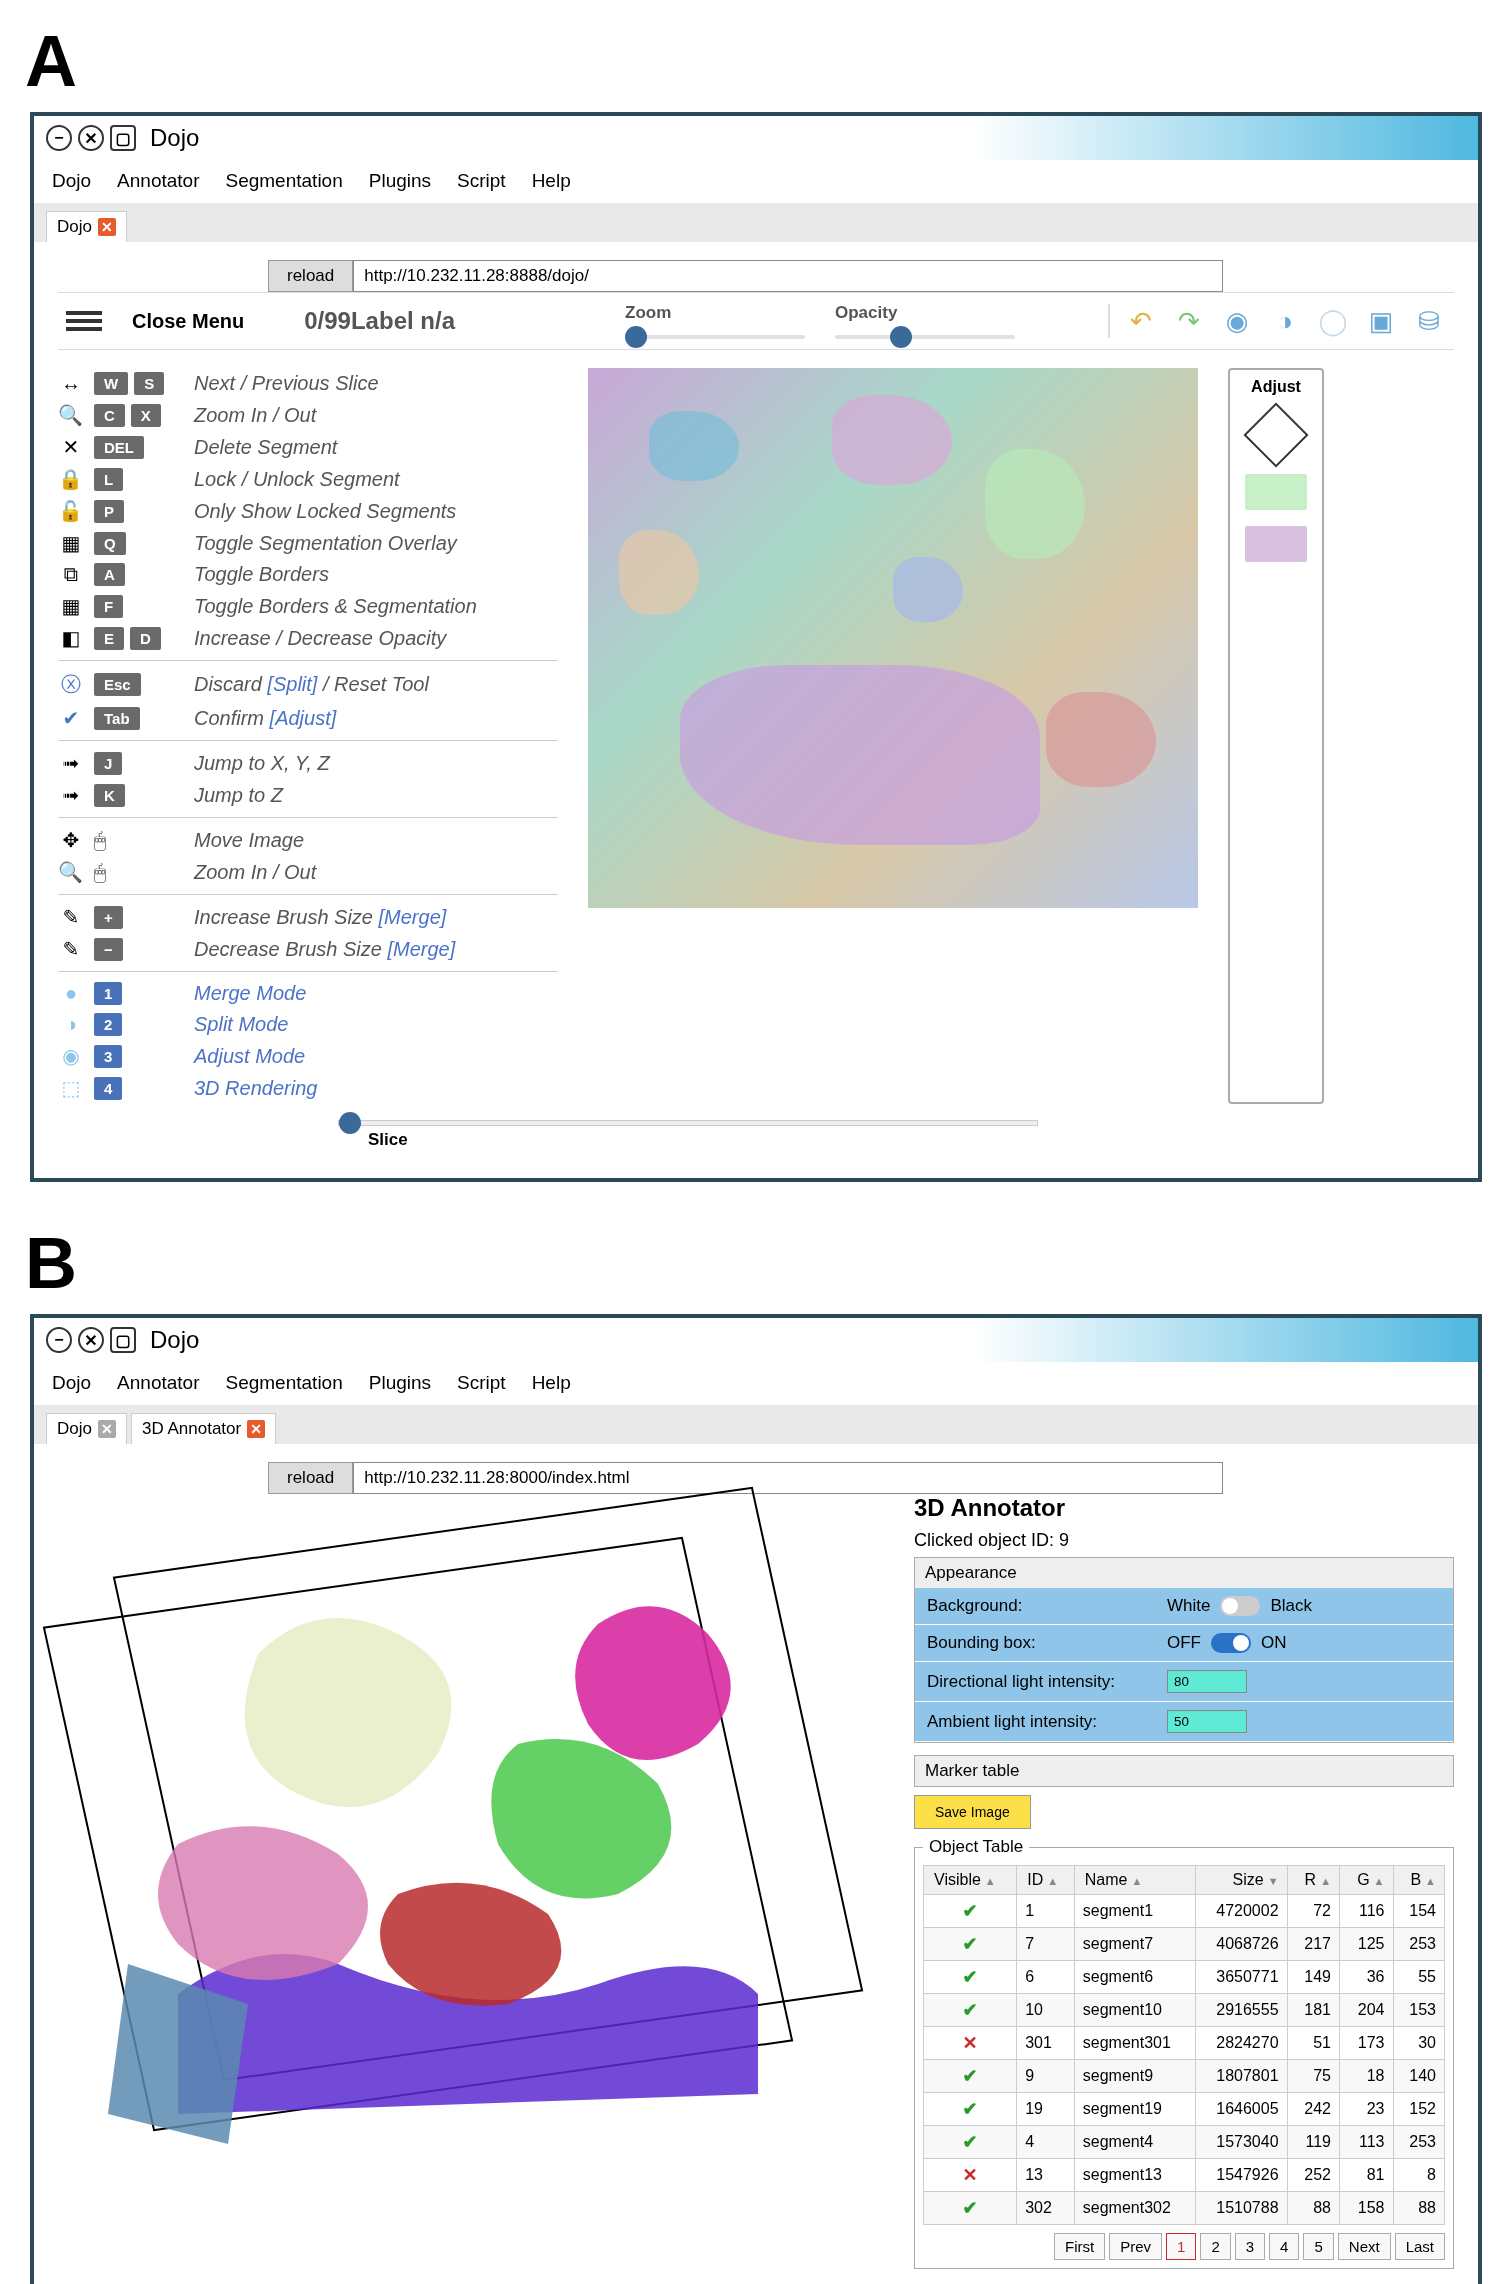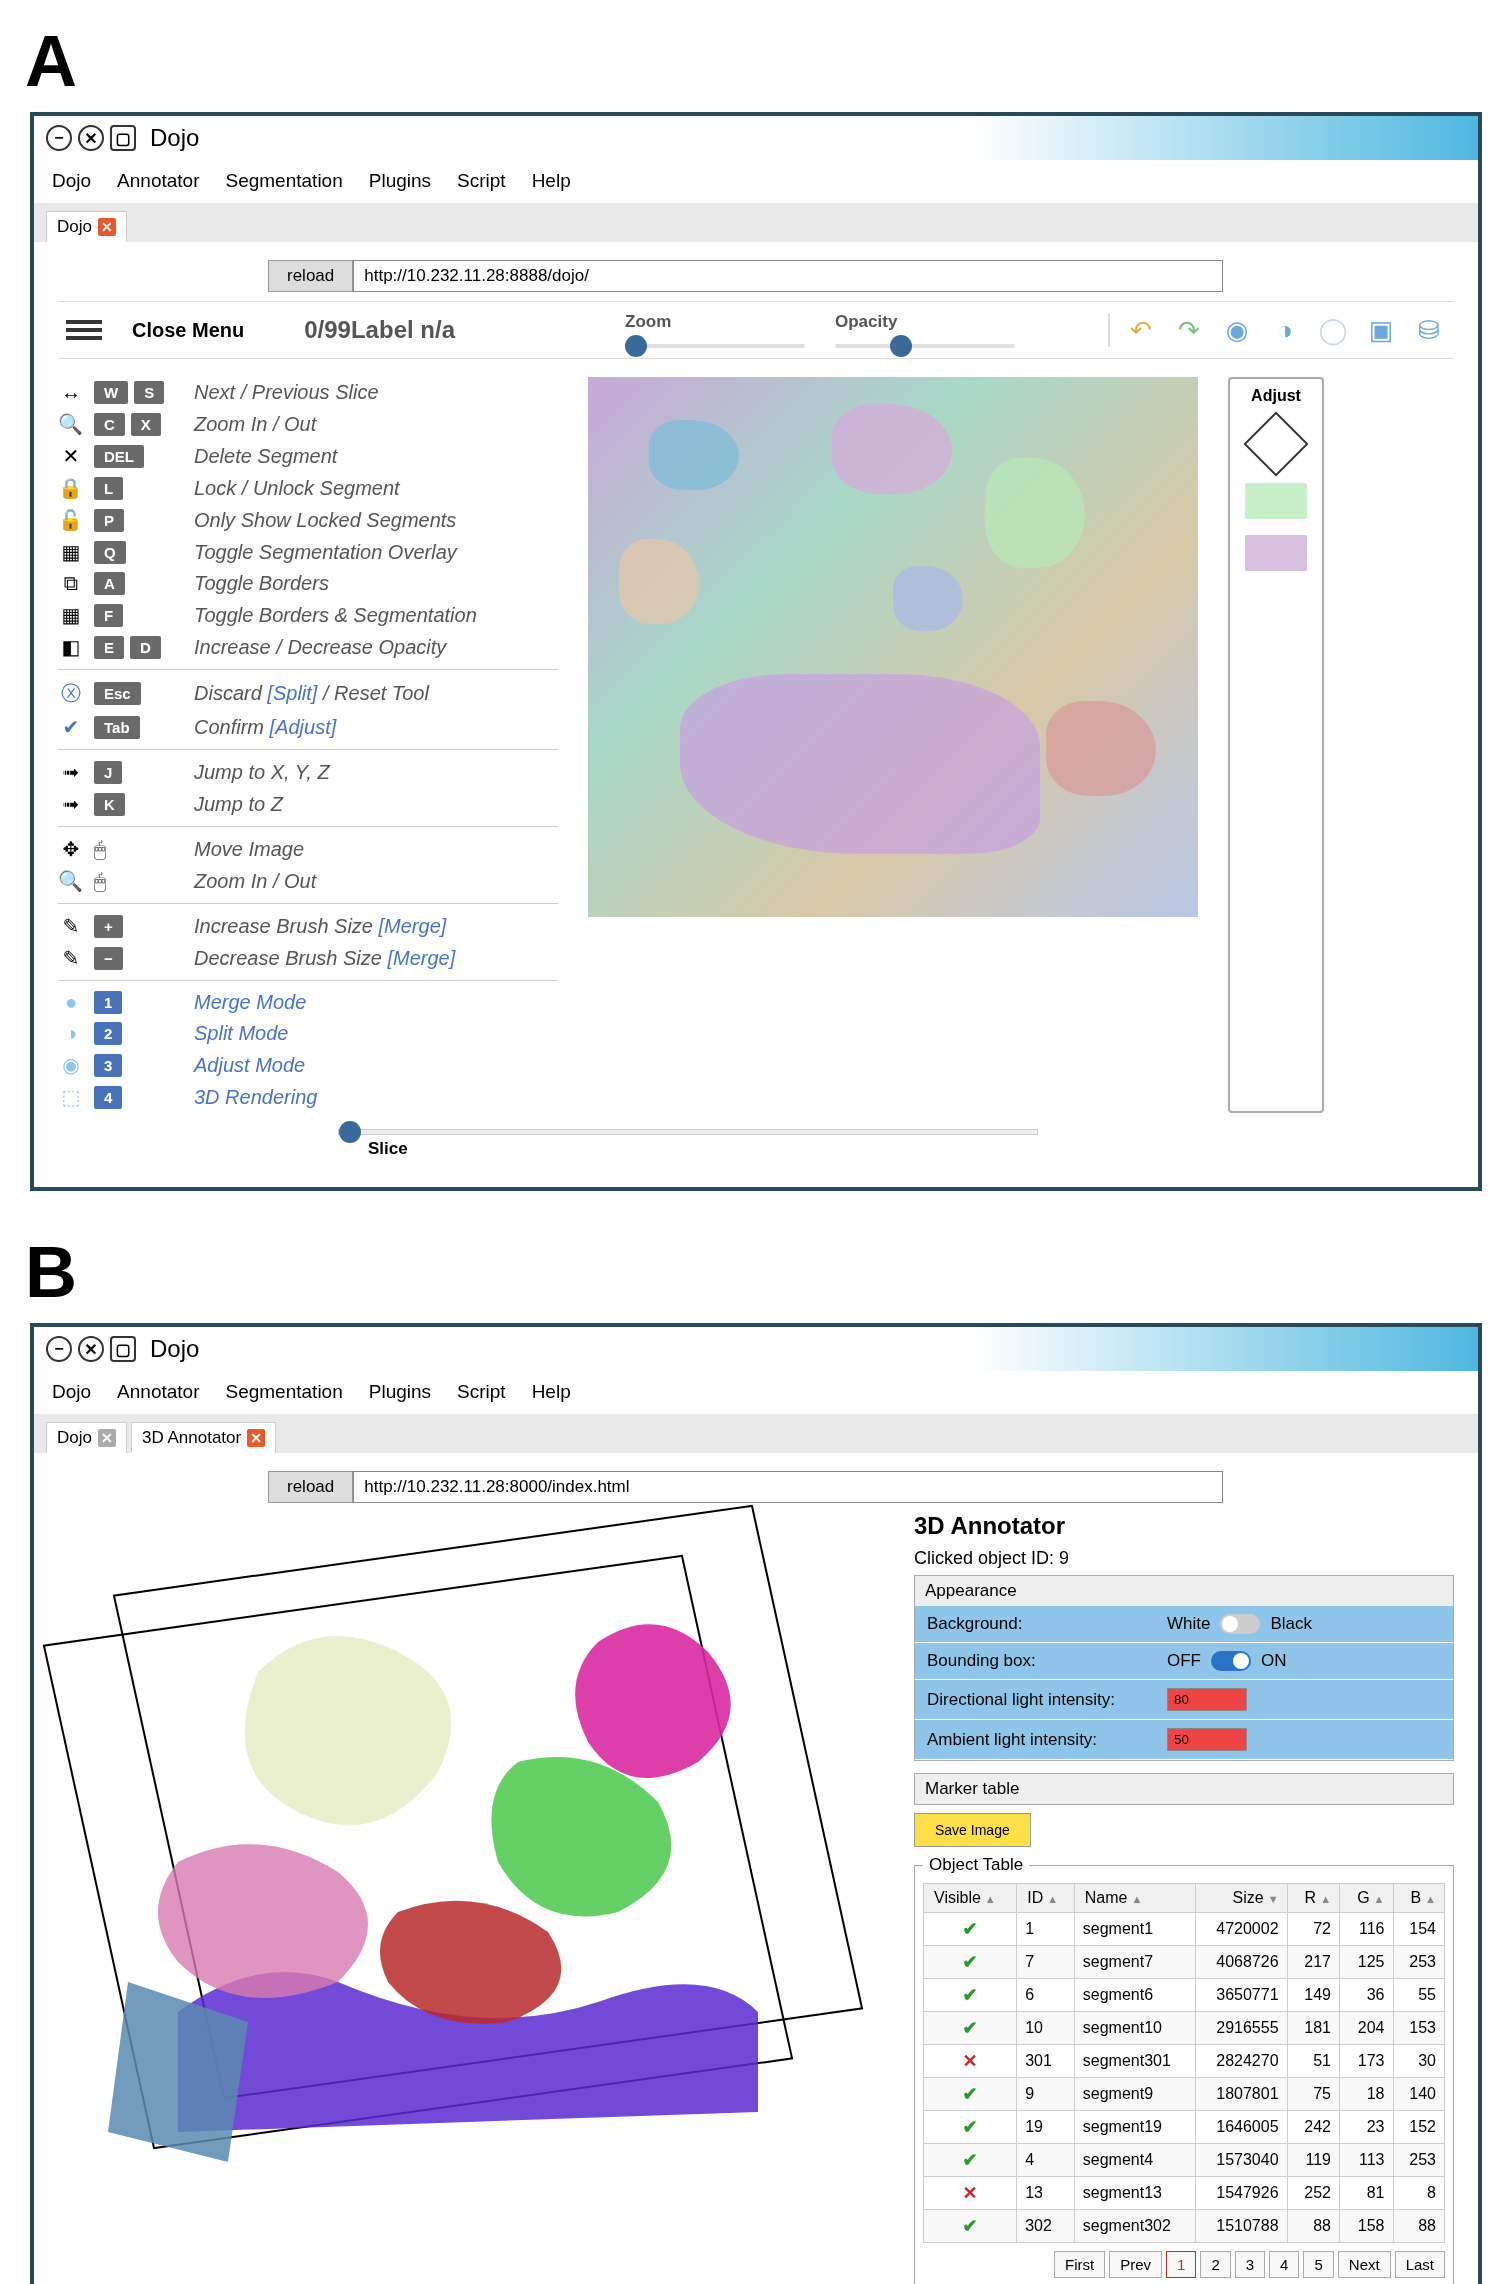--- a/index.html
+++ b/index.html
@@ -11,21 +11,21 @@
 .tbbtn { width:26px; height:26px; border:2px solid #333; border-radius:50%; display:flex; align-items:center; justify-content:center; font-weight:bold; font-size:16px; cursor:pointer;}
 .tbbtn.sq { border-radius:4px;}
 .titlebar-title { font-size:24px; }
 .menubar { display:flex; gap:26px; padding:10px 18px; border-bottom:1px solid #fff; font-size:19px;}
 .menubar span{cursor:pointer;}
 .tabstrip { background:#e9e9e9; padding:8px 12px 0 12px; display:flex; gap:4px;}
 .tab { background:#fff; border:1px solid #ccc; border-bottom:none; padding:5px 10px; font-size:17px; display:flex; align-items:center; gap:6px;}
 .tab-close { background:#e85a2a; color:#fff; width:18px; height:18px; display:inline-flex; align-items:center; justify-content:center; font-size:14px; font-weight:bold; border-radius:2px; cursor:pointer;}
 .tab-close.gray { background:#aaa;}
 .inner { padding:18px 24px 28px 24px; background:#fff;}
-.urlrow { display:flex; align-items:flex-end; margin-left:210px; margin-bottom:9px;}
+.urlrow { display:flex; align-items:flex-end; margin-left:210px; margin-bottom:0;}
 .reload-btn { background:#ddd; border:1px solid #999; padding:5px 18px; font-size:17px; cursor:pointer;}
 .url-input { flex:1; border:1px solid #888; padding:5px 10px; font-size:17px; background:#fff; max-width:870px;}
 .topbar { display:flex; align-items:center; gap:30px; padding:10px 8px; border-top:1px solid #ddd; border-bottom:1px solid #ddd;}
 .hamburger{display:flex;flex-direction:column;gap:4px;width:36px;}
 .hamburger span{height:4px;background:#333;}
 .close-menu{font-weight:bold;font-size:20px;}
 .page-label{font-weight:bold;font-size:24px;color:#555;margin-left:30px;}
 .slider-group{display:flex;flex-direction:column;gap:12px;}
 .slider-label{font-weight:bold;font-size:17px;color:#555;}
 .slider-track{width:180px;height:4px;background:#e0e0e0;position:relative;border-radius:2px;}
@@ -54,21 +54,21 @@
 .b-main{display:flex;gap:20px;}
 .render-box{flex:1;height:720px;position:relative;}
 .wire{position:absolute;border:2px solid #000;}
 .side-panel{width:540px;}
 .sp-title{font-weight:bold;font-size:24px;margin-bottom:8px;}
 .sp-sub{font-size:18px;margin-bottom:6px;}
 .fieldset{border:1px solid #aaa;margin-bottom:12px;}
 .fieldset-title{background:#eee;padding:5px 10px;font-size:17px;}
 .appear-row{display:flex;align-items:center;padding:8px 12px;background:#8fc5e8;border-bottom:1px solid #fff;font-size:17px;gap:10px;}
 .appear-row label{width:230px;}
-.appear-input{width:80px;padding:3px 6px;border:1px solid #888;background:#ef4444;}
+.appear-input{width:80px;padding:3px 6px;border:1px solid #888;background:#5eead4;}
 .toggle{display:inline-block;width:40px;height:20px;background:#2a72c8;border-radius:10px;position:relative;}
 .toggle::after{content:"";position:absolute;width:16px;height:16px;background:#fff;border-radius:50%;top:2px;}
 .toggle.on::after{right:2px;}
 .toggle.off::after{left:2px;}
 .toggle.off{background:#ccc;}
 .save-btn{background:#fde047;border:1px solid #999;padding:8px 20px;font-size:14px;cursor:pointer;margin:8px 0;}
 .obj-fieldset{border:1px solid #aaa;padding:8px;}
 .obj-legend{padding:0 6px;font-size:17px;}
 .tbl{width:100%;border-collapse:collapse;font-size:16px;}
 .tbl th,.tbl td{border:1px solid #ccc;padding:5px 8px;text-align:left;}

